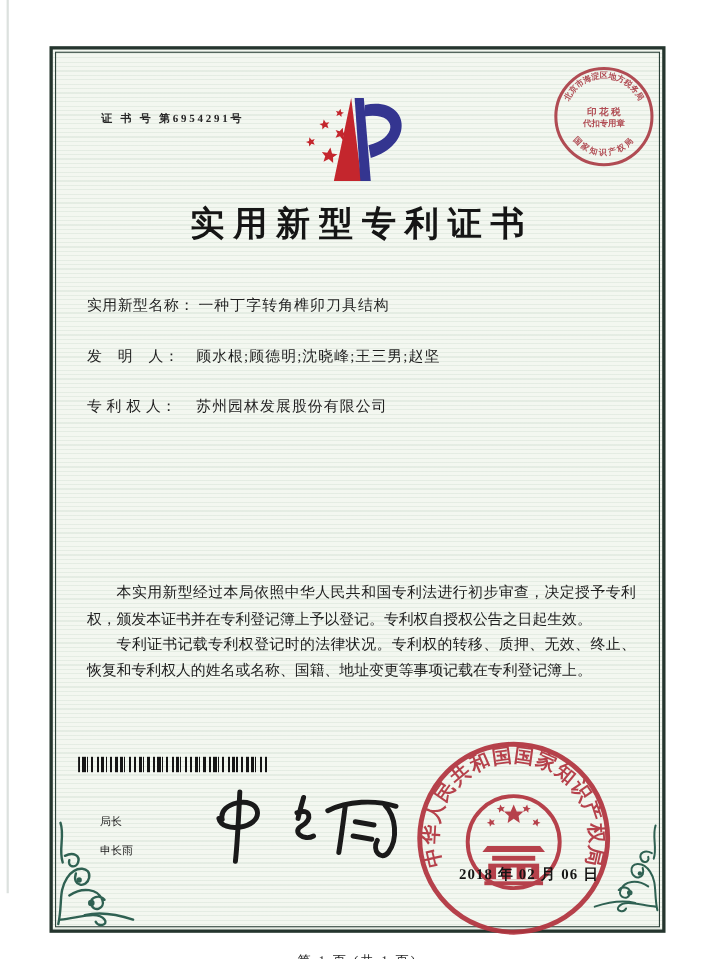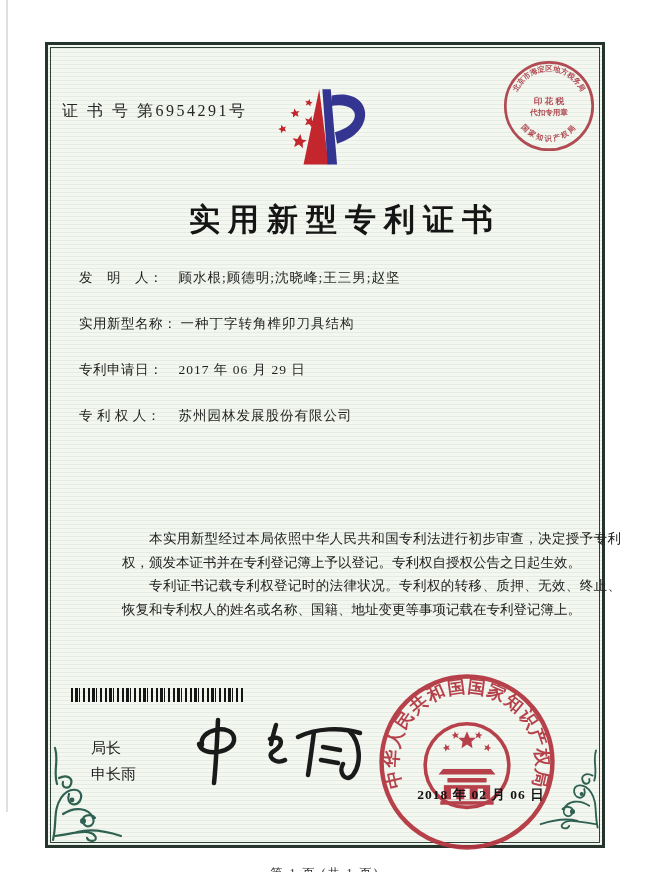--- a/index.html
+++ b/index.html
@@ -12,43 +12,43 @@
   .scan-edge{position:absolute;left:6px;top:0;bottom:60px;width:2px;background:#b9c4bd;opacity:.5;}
   .frame{
     position:absolute;left:45px;top:42px;width:560px;height:806px;
     border:3px solid #25352e;box-sizing:border-box;
     background-color:#f3f7f0;
     background-image:repeating-linear-gradient(0deg,
       rgba(130,165,140,.13) 0px, rgba(130,165,140,.13) 1px,
       transparent 1px, transparent 4px);
   }
   .frame-inner{position:absolute;inset:2px;border:1px solid #2c423a;pointer-events:none;}
-  .cert-no{position:absolute;left:14px;top:56px;font-size:16px;letter-spacing:2.5px;color:#262626;}
+  .cert-no{position:absolute;left:44px;top:56px;font-size:10px;letter-spacing:2.5px;color:#262626;font-weight:bold;}
   .logo{position:absolute;left:222px;top:42px;width:110px;height:84px;}
   .title{
-    position:absolute;left:0;top:138px;width:100%;margin:16px;
+    position:absolute;left:0;top:138px;width:100%;margin:0;
     text-align:center;font-size:31px;font-weight:600;color:#151515;
     letter-spacing:8px;text-indent:8px;
   }
   .fields{position:absolute;left:31px;top:224px;width:505px;font-size:13.5px;color:#1f1f1f;}
   .frow{height:19px;margin-bottom:27px;white-space:nowrap;}
   .flabel{display:inline-block;min-width:96px;letter-spacing:.5px;}
   .fvalue{letter-spacing:1px;}
   .legal{position:absolute;left:31px;top:482px;width:499px;font-size:13.5px;line-height:23.5px;
-         text-align:justify;color:#202020;margin-left:43px;}
+         text-align:justify;color:#202020;}
   .legal p{margin:0;text-indent:2em;}
   .barcode{
     position:absolute;left:23px;top:643px;width:174px;height:14px;
     background:repeating-linear-gradient(90deg,
       #151515 0 2px, transparent 2px 4px,
       #151515 4px 7px, transparent 7px 8px,
       #151515 8px 9px, transparent 9px 12px,
       #151515 12px 14px, transparent 14px 17px);
   }
-  .director{position:absolute;left:43px;top:690px;font-size:15px;line-height:26px;
+  .director{position:absolute;left:43px;top:690px;font-size:10px;line-height:26px;
             font-family:"Liberation Sans","DejaVu Sans",sans-serif;color:#1b1b1b;font-weight:500;}
   .signature{position:absolute;left:138px;top:668px;width:200px;height:85px;}
   .big-stamp{position:absolute;left:330px;top:628px;width:178px;height:178px;opacity:.93;}
   .stamp-date{position:absolute;left:352px;top:741px;width:162px;text-align:center;
               font-size:13.5px;font-weight:700;letter-spacing:1px;color:#141414;}
   .tax-stamp{position:absolute;left:455px;top:15px;width:92px;height:92px;opacity:.88;}
   .footer{position:absolute;left:0;top:820px;width:100%;text-align:center;
           font-size:12px;letter-spacing:2px;color:#2a2a2a;}
   .orn{position:absolute;pointer-events:none;}
   .orn-left{left:1px;bottom:1px;width:105px;height:100px;}
@@ -78,30 +78,26 @@
     </g>
     <polygon points="47,2 56,74 32,74" fill="#c4262d"></polygon>
     <polygon points="50,2 58,2 64,74 55,74" fill="#343590"></polygon>
     <path d="M59,8 C97,0 104,42 64,54 L62,43 C89,36 87,13 58,18 Z" fill="#343590"></path>
   </svg>
 
   <h1 class="title">实用新型专利证书</h1>
 
   <div class="fields">
     <div class="frow">
-      <span class="flabel">发　明　人：</span>
-      <span class="fvalue">顾水根;顾德明;沈晓峰;王三男;赵坚</span>
-    </div>
-    <div class="frow">
       <span class="flabel">实用新型名称：</span>
       <span class="fvalue">一种丁字转角榫卯刀具结构</span>
     </div>
     <div class="frow">
-      <span class="flabel">专利申请日：</span>
-      <span class="fvalue">2017 年 06 月 29 日</span>
+      <span class="flabel">发　明　人：</span>
+      <span class="fvalue">顾水根;顾德明;沈晓峰;王三男;赵坚</span>
     </div>
     <div class="frow">
       <span class="flabel">专 利 权 人：</span>
       <span class="fvalue">苏州园林发展股份有限公司</span>
     </div>
   </div>
 
   <div class="legal">
     <p>本实用新型经过本局依照中华人民共和国专利法进行初步审查，决定授予专利权，颁发本证书并在专利登记簿上予以登记。专利权自授权公告之日起生效。</p>
     <p>专利证书记载专利权登记时的法律状况。专利权的转移、质押、无效、终止、恢复和专利权人的姓名或名称、国籍、地址变更等事项记载在专利登记簿上。</p>

